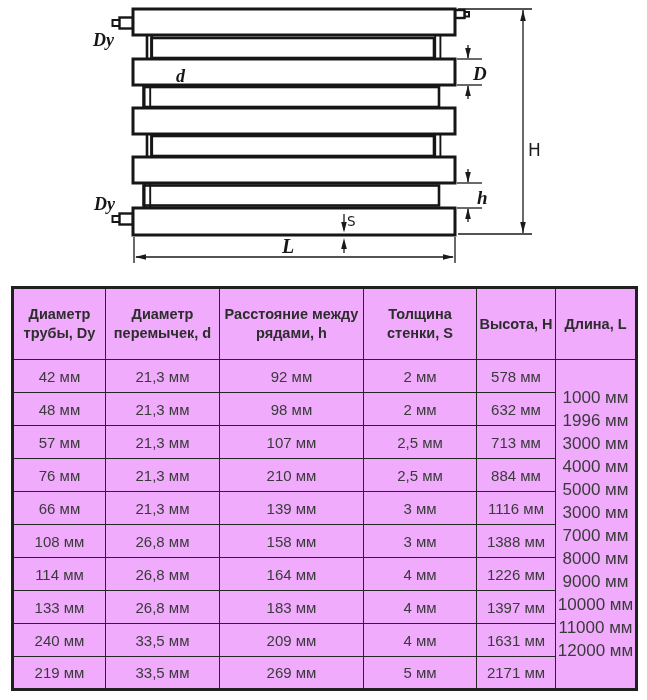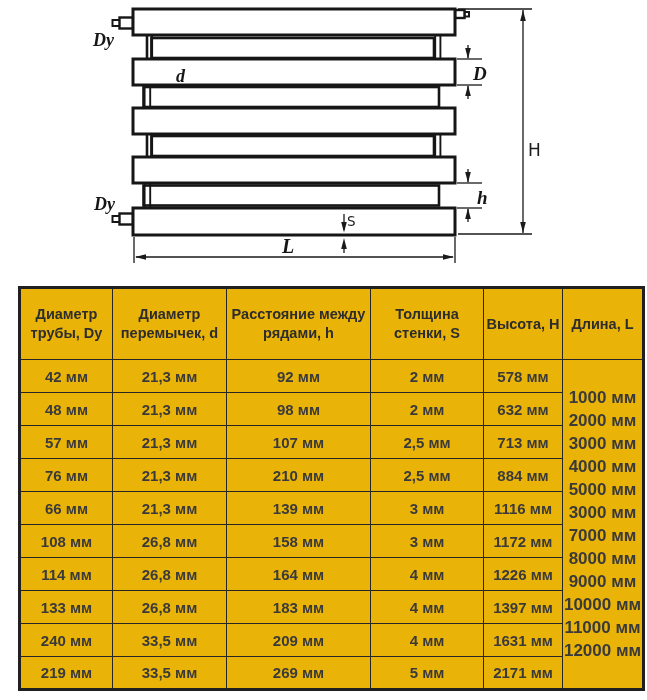--- a/index.html
+++ b/index.html
@@ -1,27 +1,27 @@
 <!DOCTYPE html>
 <html><head>
 <meta charset="utf-8">
 <style>
   html,body{margin:0;padding:0;background:#ffffff;}
   .stage{position:relative;width:647px;height:700px;background:#ffffff;overflow:hidden;
          font-family:"Liberation Sans", sans-serif;border-radius:11px;}
   svg.diagram{position:absolute;left:0;top:0;}
   .lbl-it{font-family:"Liberation Serif", serif;font-style:italic;font-weight:bold;fill:#161616;}
   .lbl-sans{font-family:"DejaVu Sans", sans-serif;fill:#1c1c1c;}
-  table.spec{position:absolute;left:18px;top:286px;width:624px;border-collapse:collapse;
-             table-layout:fixed;background:#eab308;border:3px solid #202020;}
+  table.spec{position:absolute;left:11px;top:286px;width:624px;border-collapse:collapse;
+             table-layout:fixed;background:#f0abfc;border:3px solid #202020;}
   table.spec th, table.spec td{border:1.5px solid #262626;padding:0;text-align:center;
              vertical-align:middle;}
   table.spec th{font-size:14.5px;font-weight:bold;color:#2d2d2d;line-height:1.3;height:70px;}
   table.spec td{font-size:15px;color:#3a3a3a;height:31px;}
-  table.spec tbody tr{height:33px;font-weight:bold;}
+  table.spec tbody tr{height:33px;}
   th.nowrap{white-space:nowrap;}
   td.lengths{vertical-align:middle;text-align:left;padding-left:9px;}
   td.lengths div{line-height:23px;font-size:17px;color:#3a3a3a;}
 </style>
 </head>
 <body>
 
 <div class="stage">
 
   <svg class="diagram" width="647" height="283" viewBox="0 0 647 283">
@@ -133,21 +133,21 @@
     </thead>
     <tbody>
       <tr>
         <td>42 мм</td>
         <td>21,3 мм</td>
         <td>92 мм</td>
         <td>2 мм</td>
         <td>578 мм</td>
         <td class="lengths" rowspan="10">
           <div>1000 мм</div>
-          <div>2000 мм</div>
+          <div>1996 мм</div>
           <div>3000 мм</div>
           <div>4000 мм</div>
           <div>5000 мм</div>
           <div>3000 мм</div>
           <div>7000 мм</div>
           <div>8000 мм</div>
           <div>9000 мм</div>
           <div>10000 мм</div>
           <div>11000 мм</div>
           <div>12000 мм</div>
@@ -179,21 +179,21 @@
         <td>21,3 мм</td>
         <td>139 мм</td>
         <td>3 мм</td>
         <td>1116 мм</td>
       </tr>
       <tr>
         <td>108 мм</td>
         <td>26,8 мм</td>
         <td>158 мм</td>
         <td>3 мм</td>
-        <td>1172 мм</td>
+        <td>1388 мм</td>
       </tr>
       <tr>
         <td>114 мм</td>
         <td>26,8 мм</td>
         <td>164 мм</td>
         <td>4 мм</td>
         <td>1226 мм</td>
       </tr>
       <tr>
         <td>133 мм</td>

